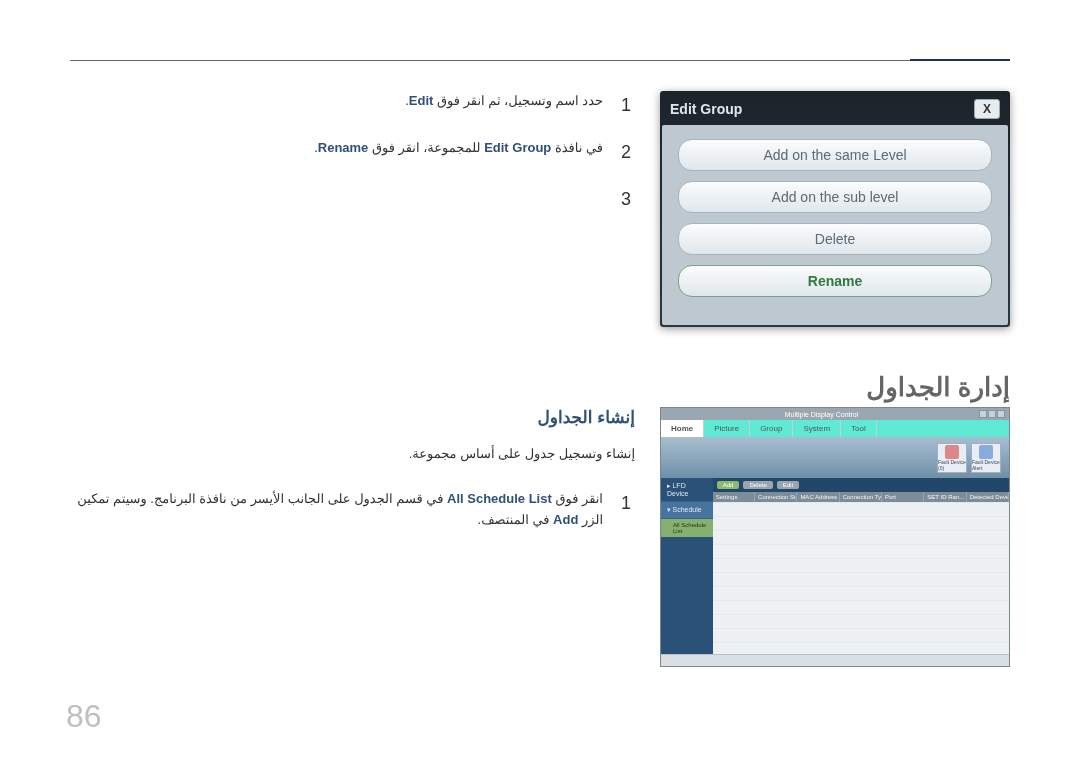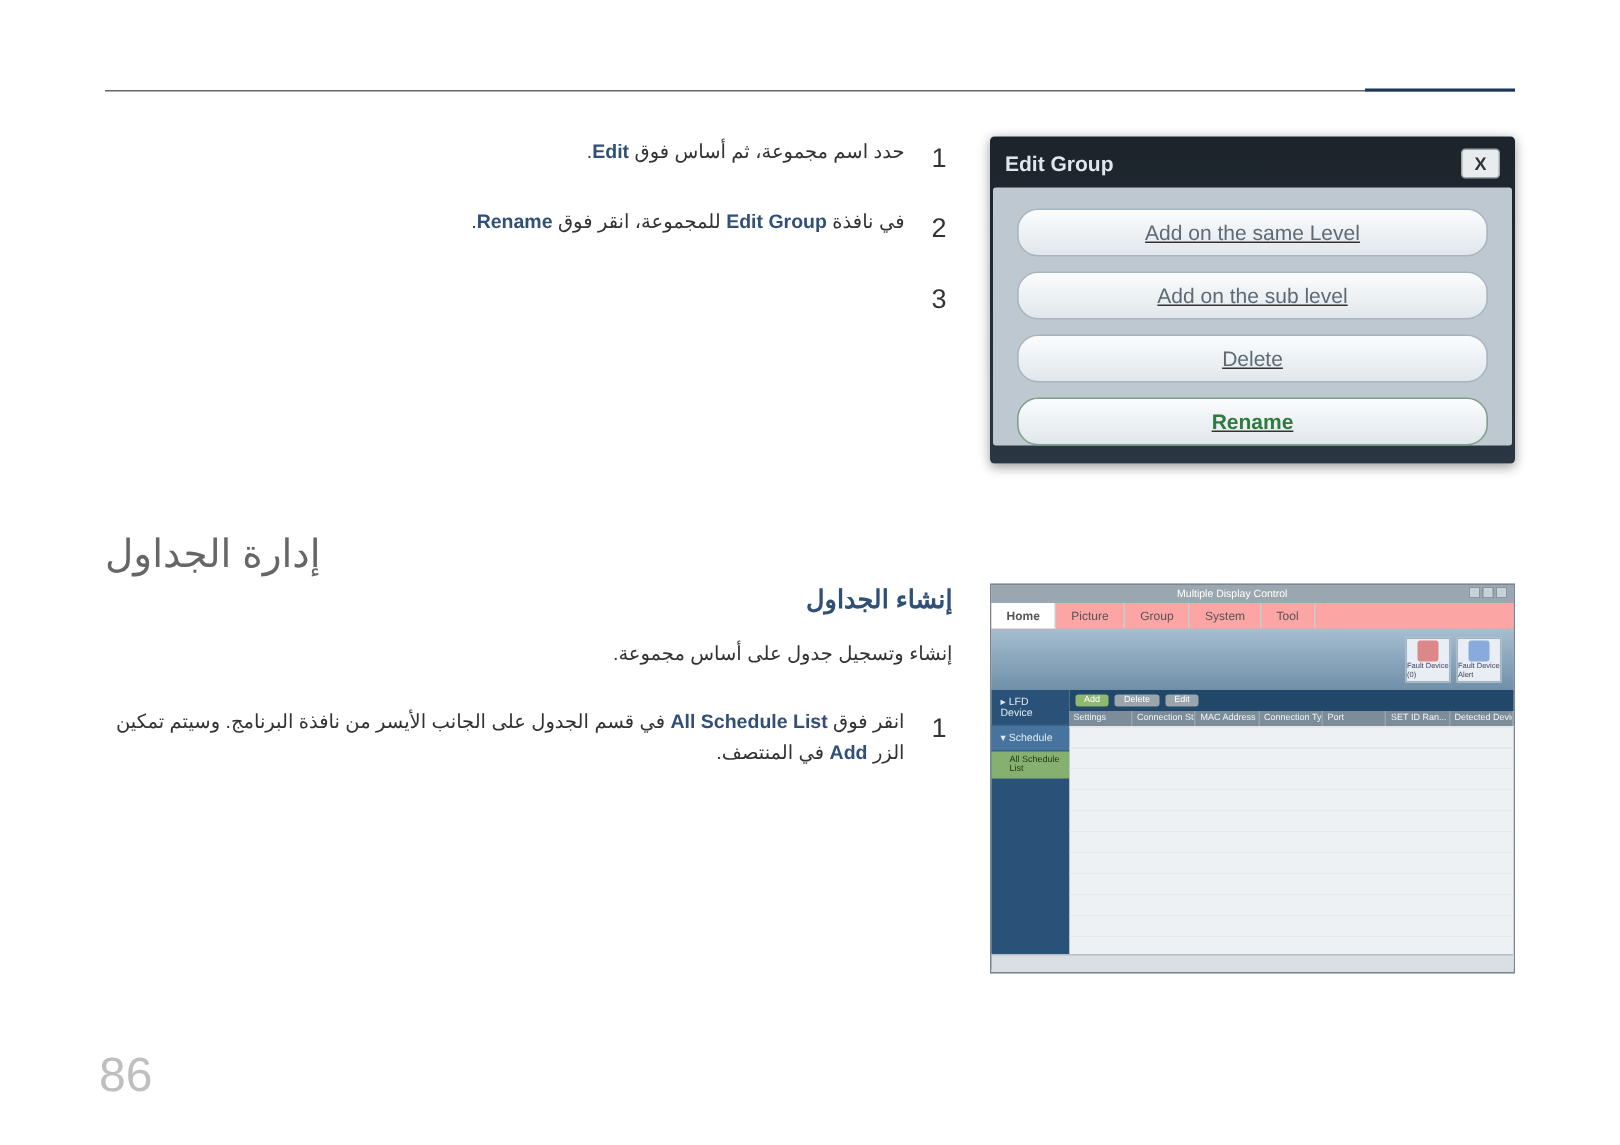--- a/index.html
+++ b/index.html
@@ -89,22 +89,21 @@
     border-radius: 3px;
     width: 26px; height: 20px;
     display: flex; align-items: center; justify-content: center;
     font-size: 12px; font-weight: bold;
     color: #333;
     cursor: pointer;
   }
   .dialog .body {
     background: #bdc8d0;
     border-radius: 2px;
-    padding: 14px 16px 0;
-    text-decoration: underline;
+    padding: 14px 16px 18px;
   }
   .dialog .opt {
     background: linear-gradient(#fbfcfd, #e0e7ec);
     border: 1px solid #a9b5be;
     border-radius: 14px;
     padding: 7px 0;
     text-align: center;
     font-size: 14px;
     color: #5e6a74;
     margin-bottom: 10px;
@@ -116,22 +115,22 @@
     border-color: #7da088;
   }
 
   
   .section2 {
     margin-top: 45px;
   }
   .section2-main-title {
     color: #666;
     font-size: 26px;
-    font-weight: 400;
-    text-align: left;
+    font-weight: 700;
+    text-align: right;
     margin-bottom: 4px;
   }
   .section2-row {
     display: flex;
     gap: 25px;
     align-items: flex-start;
   }
   .section2-row .left-col {
     flex: 1;
     text-align: right;
@@ -164,21 +163,21 @@
     font-size: 7px;
     color: #fff;
   }
   .mdc .titlebar .t { flex:1; text-align:center; }
   .mdc .titlebar .winbtns span {
     display:inline-block; width:8px; height:8px;
     background:#c7d1d8; margin-left:1px; border:1px solid #8895a0;
   }
   .mdc .tabs {
     display: flex;
-    background: #fca5a5;
+    background: #5eead4;
     border-bottom: 1px solid #b0bac2;
   }
   .mdc .tabs .tab {
     padding: 4px 10px;
     font-size: 8px;
     color: #555;
     border-right: 1px solid #c6cdd3;
   }
   .mdc .tabs .tab.active {
     background: #fff;
@@ -295,21 +294,21 @@
           <div class="opt selected">Rename</div>
         </div>
       </div>
     </div>
 
     <div class="left-col">
       <ol class="steps">
         <li>
           <span class="num">1</span>
           <span>
-            <span>حدد اسم مجموعة، ثم أساس فوق </span><span class="hl">Edit</span><span>.</span>
+            <span>حدد اسم وتسجيل، ثم انقر فوق </span><span class="hl">Edit</span><span>.</span>
           </span>
         </li>
         <li>
           <span class="num">2</span>
           <span>
             <span>في نافذة </span><span class="hl">Edit Group</span><span> للمجموعة، انقر فوق </span><span class="hl">Rename</span><span>.</span>
           </span>
         </li>
         <li>
           <span class="num">3</span>

